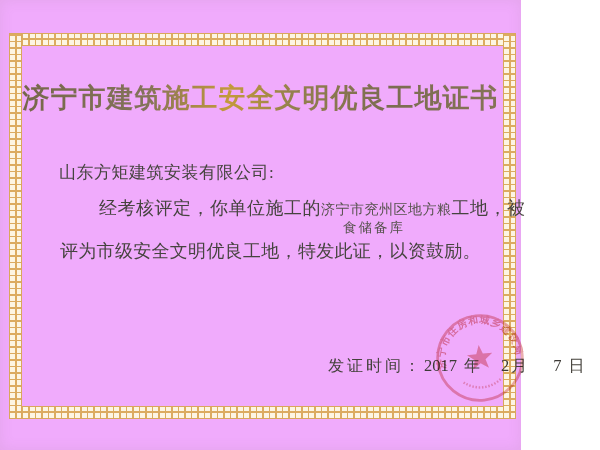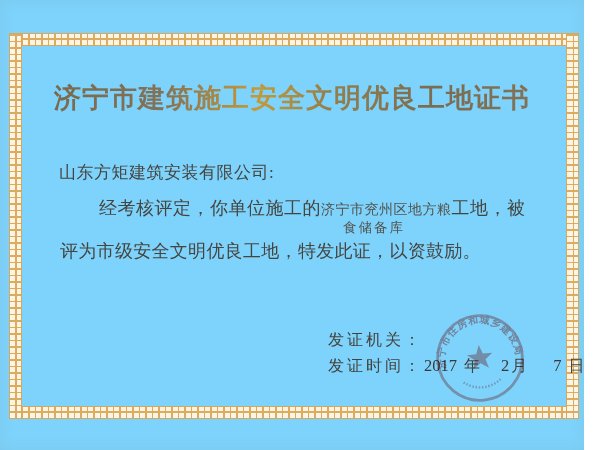--- a/index.html
+++ b/index.html
@@ -2,22 +2,22 @@
 <html><head>
 <meta charset="utf-8">
 <style>
   html,body{margin:0;padding:0;}
   body{
     width:600px;height:450px;overflow:hidden;
     font-family:"Liberation Serif","DejaVu Serif",serif;
     background:#ffffff;
   }
   .photo{
-    position:relative;width:584px;height:450px;
-    background:#7dd3fc;
+    position:relative;width:521px;height:450px;
+    background:#f0abfc;
     box-shadow:inset 0 0 14px rgba(120,110,80,.10);
   }
   
   .ornament{
     position:absolute;
     background-color:#fdf5e3;
     background-image:
       repeating-linear-gradient(0deg,#dcab60 0 1.4px,transparent 1.4px 6.5px),
       repeating-linear-gradient(90deg,#dcab60 0 1.4px,transparent 1.4px 6.5px);
     box-shadow:inset 0 0 0 1px #d9a75c;
@@ -78,21 +78,20 @@
   <div class="bodytext recipient">山东方矩建筑安装有限公司:</div>
 
   <div class="bodytext line1">
     <span>经考核评定，你单位施工的</span><span class="proj-inline">济宁市兖州区地方粮</span><span>工地，被</span>
   </div>
 
   <div class="bodytext proj2">食储备库</div>
 
   <div class="bodytext line2">评为市级安全文明优良工地，特发此证，以资鼓励。</div>
 
-  <div class="bodytext issuer">发证机关：</div>
 
   <div class="bodytext daterow">
     <span class="lbl">发证时间：</span><span class="num y">2017</span><span class="yu">年</span><span class="num m">2</span><span class="mu">月</span><span class="num d">7</span><span class="du">日</span>
   </div>
 
   <svg class="seal" viewBox="0 0 100 100">
     <defs>
       <path id="sealArc" d="M 14,63 A 38,38 0 1 1 86,63" fill="none"></path>
     </defs>
     <circle cx="50" cy="50" r="45" fill="none" stroke="#e28f8f" stroke-width="3" opacity="0.85"></circle>

